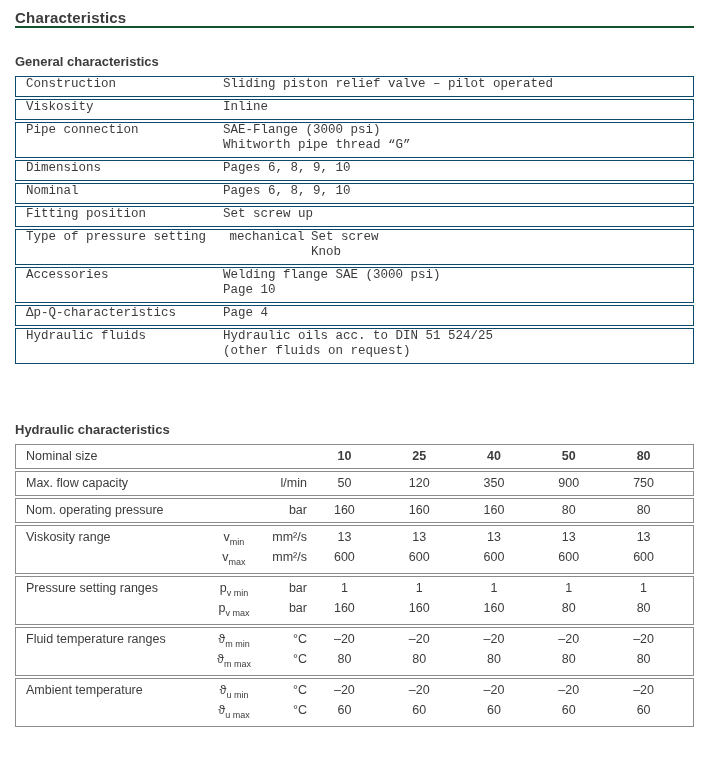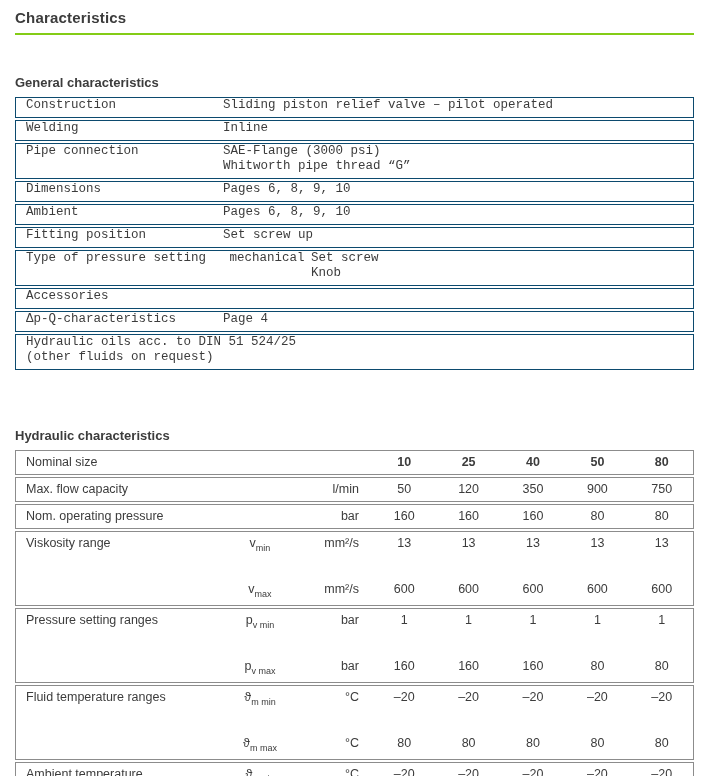--- a/index.html
+++ b/index.html
@@ -8,28 +8,27 @@
     font-family: "Liberation Sans", "DejaVu Sans", sans-serif;
     color:#3c3c3c;
     font-size:12.5px;
   }
   .page { padding:9px 15px 0 15px; }
 
   .doc-title {
     font-size:15px;
     font-weight:bold;
     letter-spacing:0.2px;
-    padding-bottom:7px;
-    border-bottom:2px solid #84cc16;
+    border-bottom:2px solid #14532d;
   }
 
   .section-heading {
     font-size:13px;
     font-weight:bold;
-    margin-top:40px;
+    margin-top:26px;
     margin-bottom:7px;
   }
   .section-heading.second { margin-top:58px; }
 
   
   .g-row {
     display:flex;
     border:1px solid #0c4a6e;
     padding:0 12px 4px 10px;
     margin-top:2px;
@@ -43,21 +42,20 @@
   .g-value2 { flex:1; white-space:pre-line; }
 
   
   .h-row {
     display:grid;
     grid-template-columns:185px 46px 50px repeat(5, 1fr);
     border:1px solid #8c8c8c;
     padding:4px 12px 4px 10px;
     margin-top:2px;
     line-height:15px;
-    gap:26px;
   }
   .h-row:first-child { margin-top:0; }
   .h-label { grid-column:1; }
   .h-label.span2 { grid-row:1 / span 2; }
   .h-sym { text-align:center; }
   .h-sym sub { font-size:9px; }
   .h-unit { text-align:right; }
   .h-val { text-align:center; }
   .h-size { text-align:center; font-weight:bold; }
 </style>
@@ -69,54 +67,57 @@
   <div class="doc-title">Characteristics</div>
 
   <div class="section-heading">General characteristics</div>
 
   <div>
     <div class="g-row">
       <div class="g-label">Construction</div>
       <div class="g-value">Sliding piston relief valve – pilot operated</div>
     </div>
     <div class="g-row">
-      <div class="g-label">Welding</div>
+      <div class="g-label">Viskosity</div>
       <div class="g-value">Inline</div>
     </div>
     <div class="g-row">
       <div class="g-label">Pipe connection</div>
       <div class="g-value">SAE-Flange (3000 psi)
 Whitworth pipe thread “G”</div>
     </div>
     <div class="g-row">
       <div class="g-label">Dimensions</div>
       <div class="g-value">Pages 6, 8, 9, 10</div>
     </div>
     <div class="g-row">
-      <div class="g-label">Ambient</div>
+      <div class="g-label">Nominal</div>
       <div class="g-value">Pages 6, 8, 9, 10</div>
     </div>
     <div class="g-row">
       <div class="g-label">Fitting position</div>
       <div class="g-value">Set screw up</div>
     </div>
     <div class="g-row">
       <div class="g-label">Type of pressure setting</div>
       <div class="g-value g-value-mech">mechanical</div>
       <div class="g-value2">Set screw
 Knob</div>
     </div>
     <div class="g-row">
       <div class="g-label">Accessories</div>
+      <div class="g-value">Welding flange SAE (3000 psi)
+Page 10</div>
     </div>
     <div class="g-row">
       <div class="g-label">Δp-Q-characteristics</div>
       <div class="g-value">Page 4</div>
     </div>
     <div class="g-row">
+      <div class="g-label">Hydraulic fluids</div>
       <div class="g-value">Hydraulic oils acc. to DIN 51 524/25
 (other fluids on request)</div>
     </div>
   </div>
 
   <div class="section-heading second">Hydraulic characteristics</div>
 
   <div>
 
     <div class="h-row">

